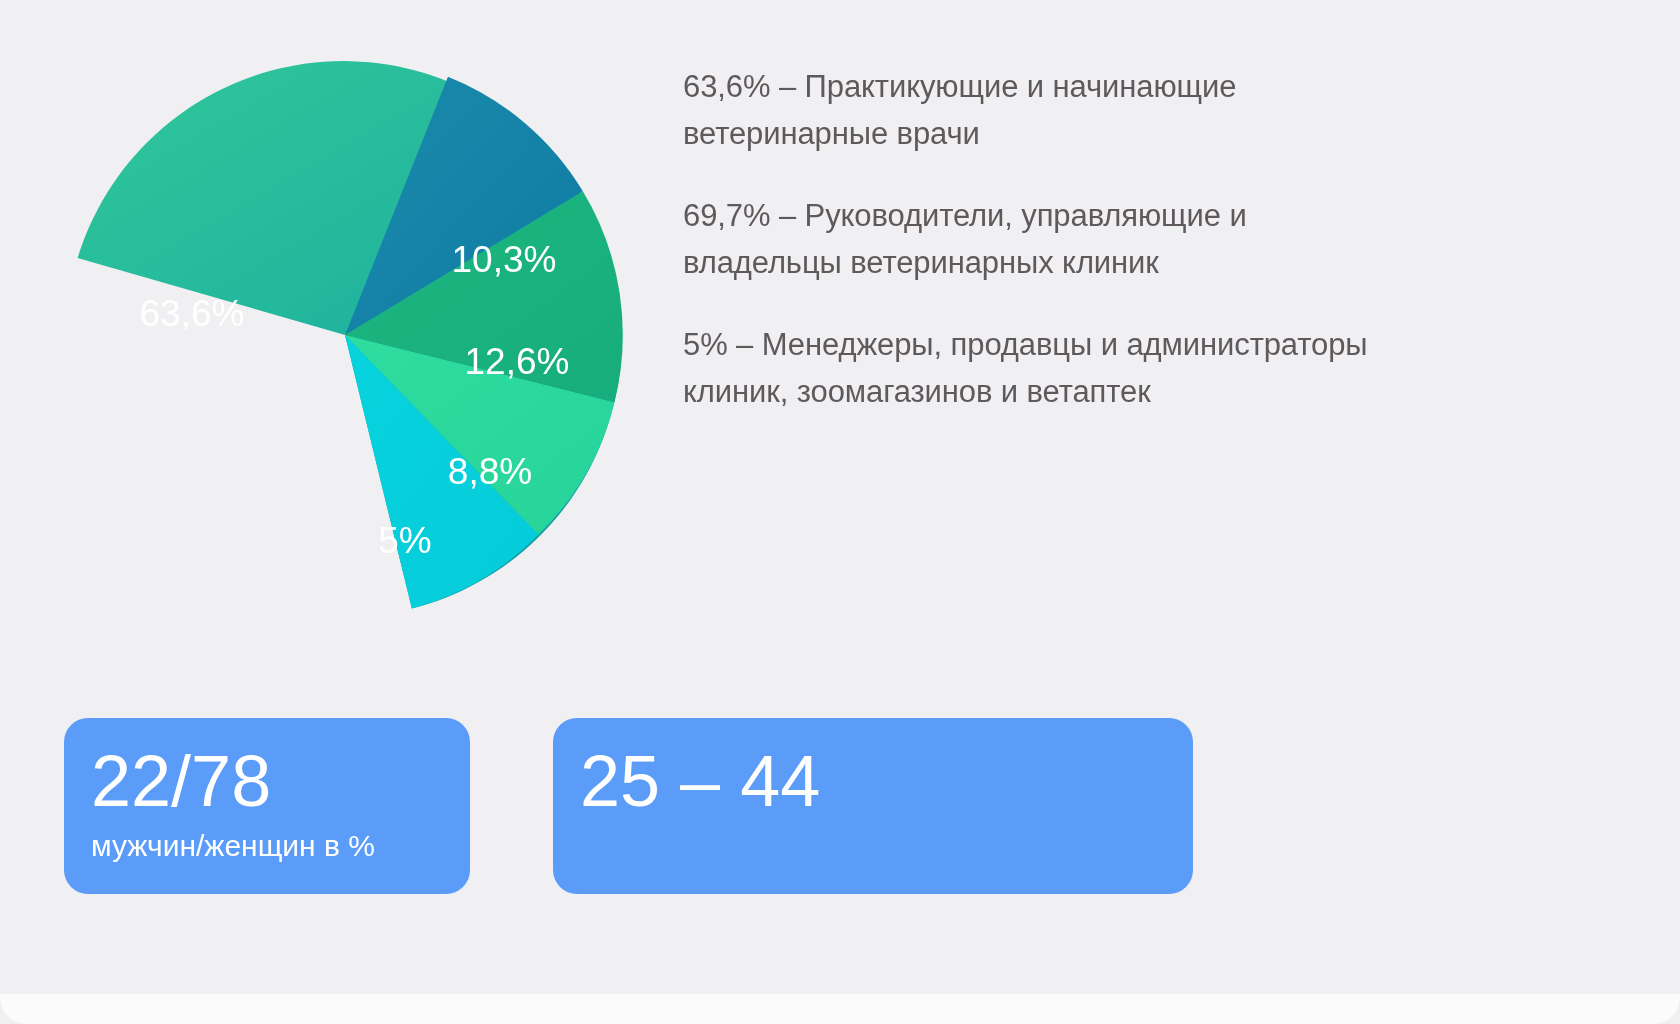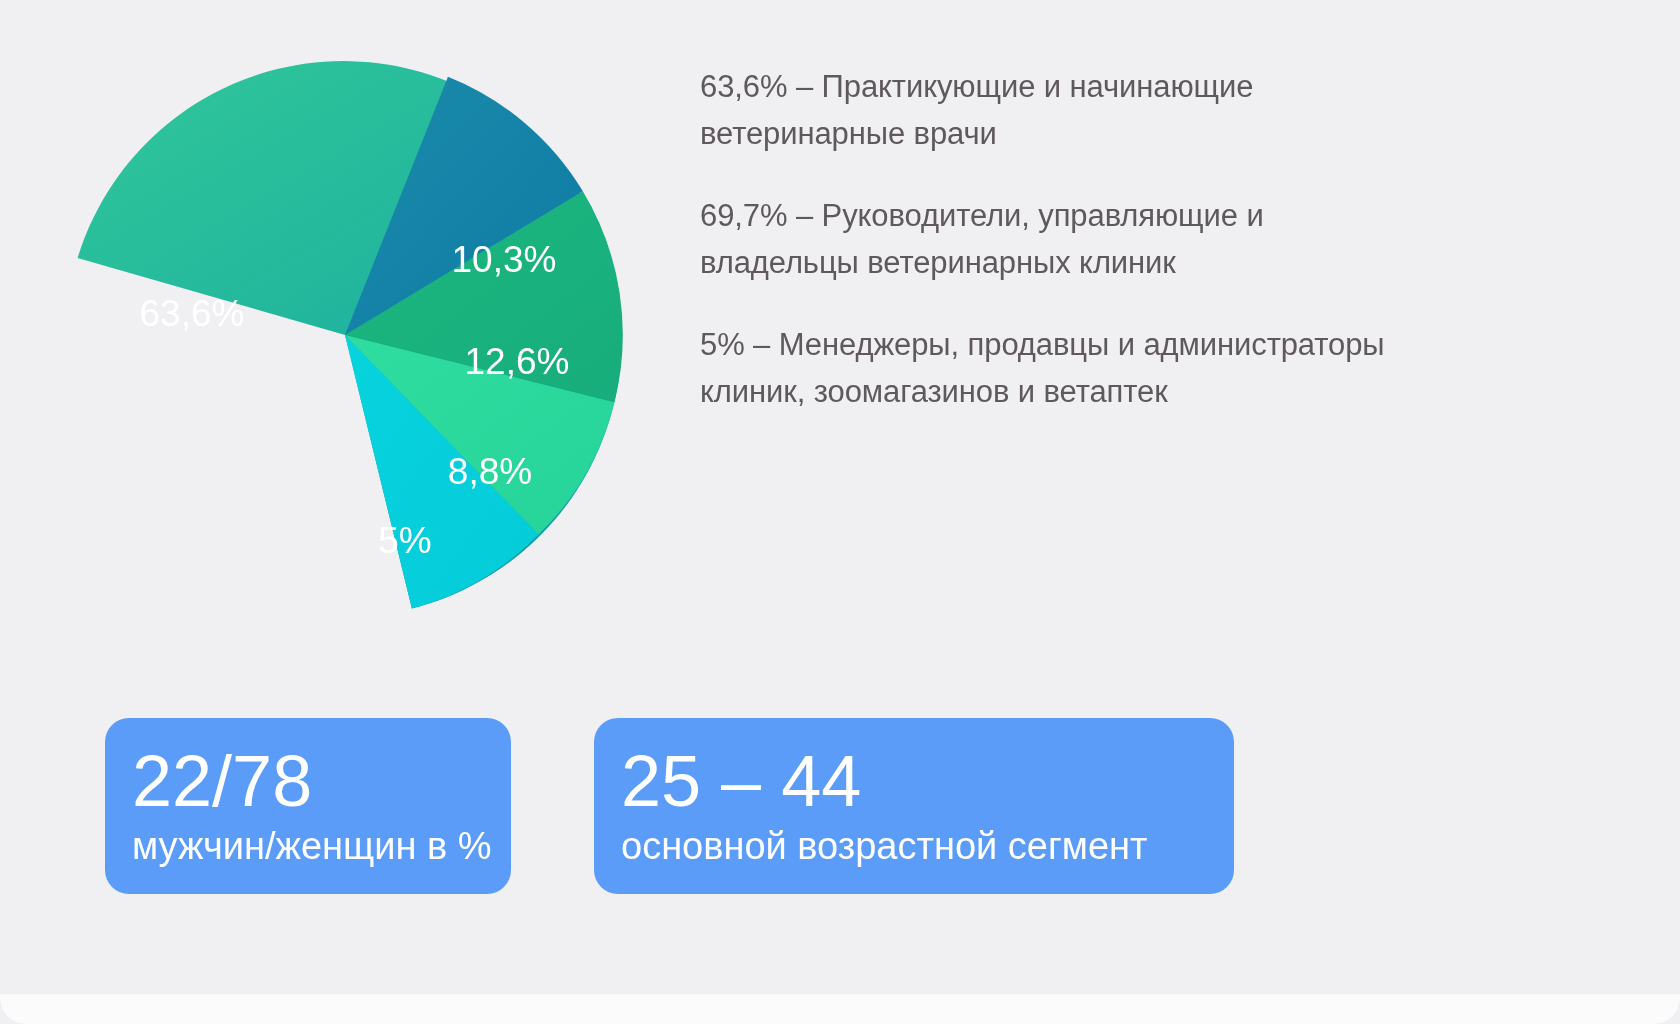--- a/index.html
+++ b/index.html
@@ -54,21 +54,21 @@
     font-family: "Liberation Sans", sans-serif;
     font-size: 37px;
     font-weight: 400;
     dominant-baseline: middle;
     text-anchor: middle;
   }
 
   
   #legend {
     position: absolute;
-    left: 700px;
+    left: 683px;
     top: 63px;
     width: 855px;
   }
   .legend-item {
     color: #5f595c;
     font-family: "Liberation Sans", sans-serif;
     font-size: 31px;
     line-height: 47px;
     letter-spacing: -0.1px;
     margin-bottom: 35px;
@@ -88,36 +88,36 @@
   .stat-card {
     background: #5a9cf8;
     border-radius: 24px;
     box-sizing: border-box;
     height: 176px;
     padding: 24px 30px 0 27px;
     display: flex;
     flex-direction: column;
     justify-content: flex-start;
   }
-  .stat-card.card-ratio { width: 406px; margin-left: 41px; }
+  .stat-card.card-ratio { width: 406px; }
   .stat-card.card-age   { width: 640px; }
 
   .stat-value {
     color: #ffffff;
     font-family: "Liberation Sans", sans-serif;
     font-size: 72px;
     font-weight: 400;
     line-height: 78px;
     letter-spacing: 0px;
     white-space: nowrap;
   }
   .stat-label {
     color: #ffffff;
     font-family: "Liberation Sans", sans-serif;
-    font-size: 38px;
+    font-size: 30px;
     font-weight: 400;
     line-height: 36px;
     margin-top: 8px;
     white-space: nowrap;
   }
 </style>
 </head>
 <body>
 
 <div id="page-root">
@@ -179,18 +179,17 @@
 
   <div id="stat-cards">
 
     <div class="stat-card card-ratio">
       <div class="stat-value">22/78</div>
       <div class="stat-label">мужчин/женщин в %</div>
     </div>
 
     <div class="stat-card card-age">
       <div class="stat-value">25 – 44</div>
-      <div class="stat-label">основной возрастной сегмент</div>
     </div>
 
   </div>
 
 </div>
 
 </body></html>

